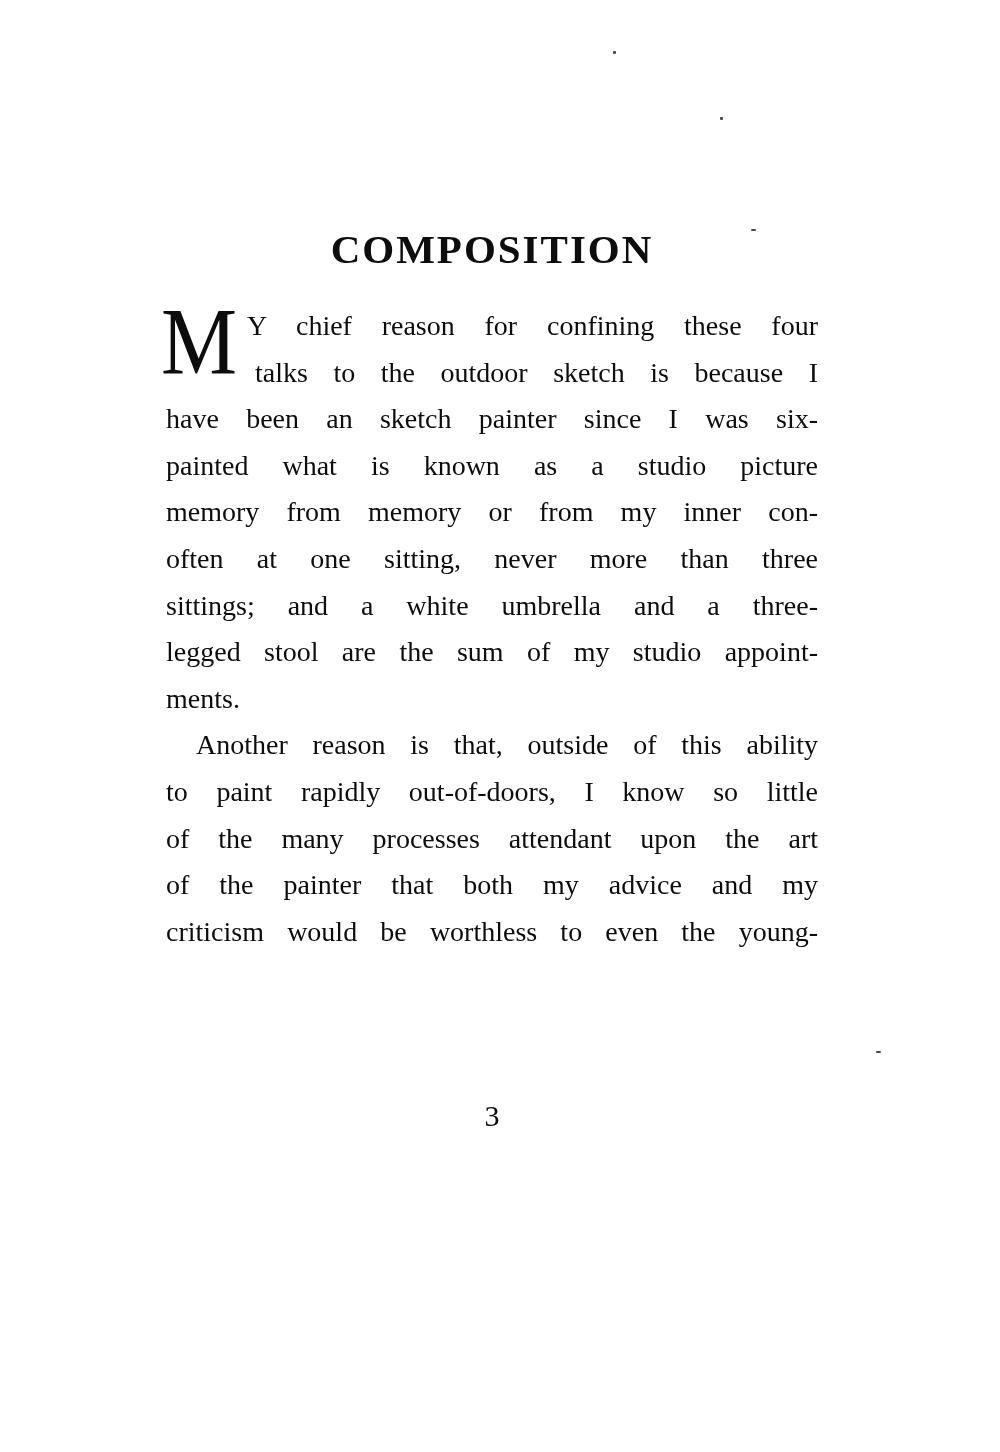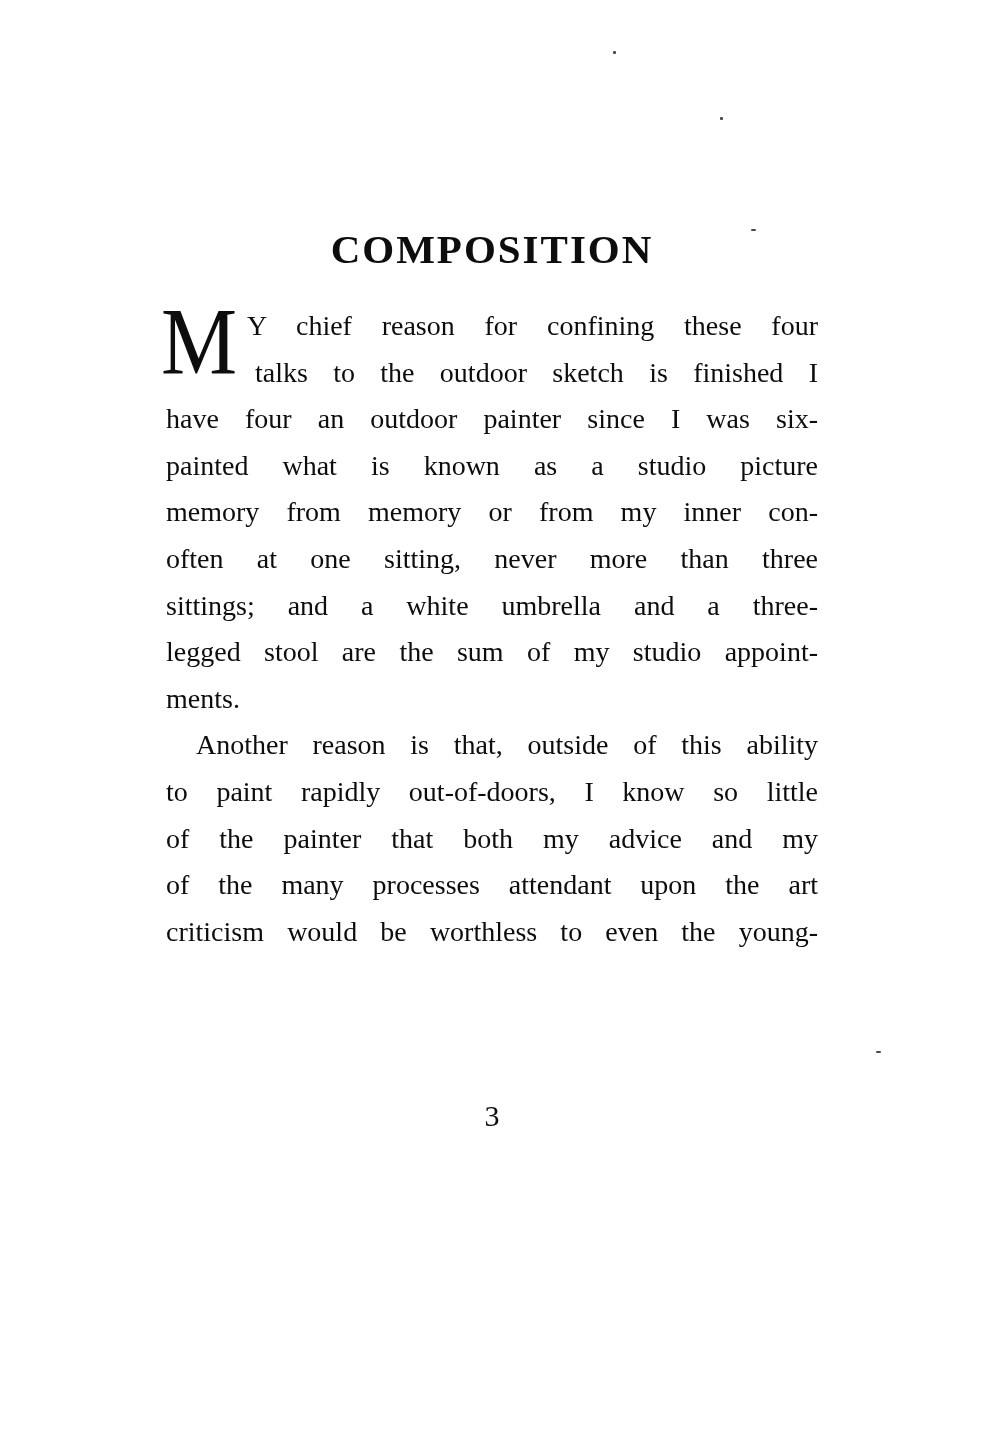--- a/index.html
+++ b/index.html
@@ -81,34 +81,34 @@
   <span class="speck s3"></span>
   <span class="speck s4"></span>
 
   <h1 class="title">COMPOSITION</h1>
 
   <div class="body">
 
     <div class="dropcap-wrap">
       <span class="dropcap">M</span>
       <div class="line indent-a">Y chief reason for confining these four</div>
-      <div class="line indent-b">talks to the outdoor sketch is finished I</div>
+      <div class="line indent-b">talks to the outdoor sketch is because I</div>
     </div>
 
-    <div class="line">have four an outdoor painter since I was six-</div>
+    <div class="line">have been an sketch painter since I was six-</div>
     <div class="line">painted what is known as a studio picture</div>
     <div class="line">memory from memory or from my inner con-</div>
     <div class="line">often at one sitting, never more than three</div>
     <div class="line">sittings; and a white umbrella and a three-</div>
     <div class="line">legged stool are the sum of my studio appoint-</div>
     <div class="line line-last">ments.</div>
 
     <div class="line para-indent">Another reason is that, outside of this ability</div>
     <div class="line">to paint rapidly out-of-doors, I know so little</div>
+    <div class="line">of the many processes attendant upon the art</div>
     <div class="line">of the painter that both my advice and my</div>
-    <div class="line">of the many processes attendant upon the art</div>
     <div class="line">criticism would be worthless to even the young-</div>
 
   </div>
 
   <div class="page-number">3</div>
 
 </div>
 
 </body></html>

